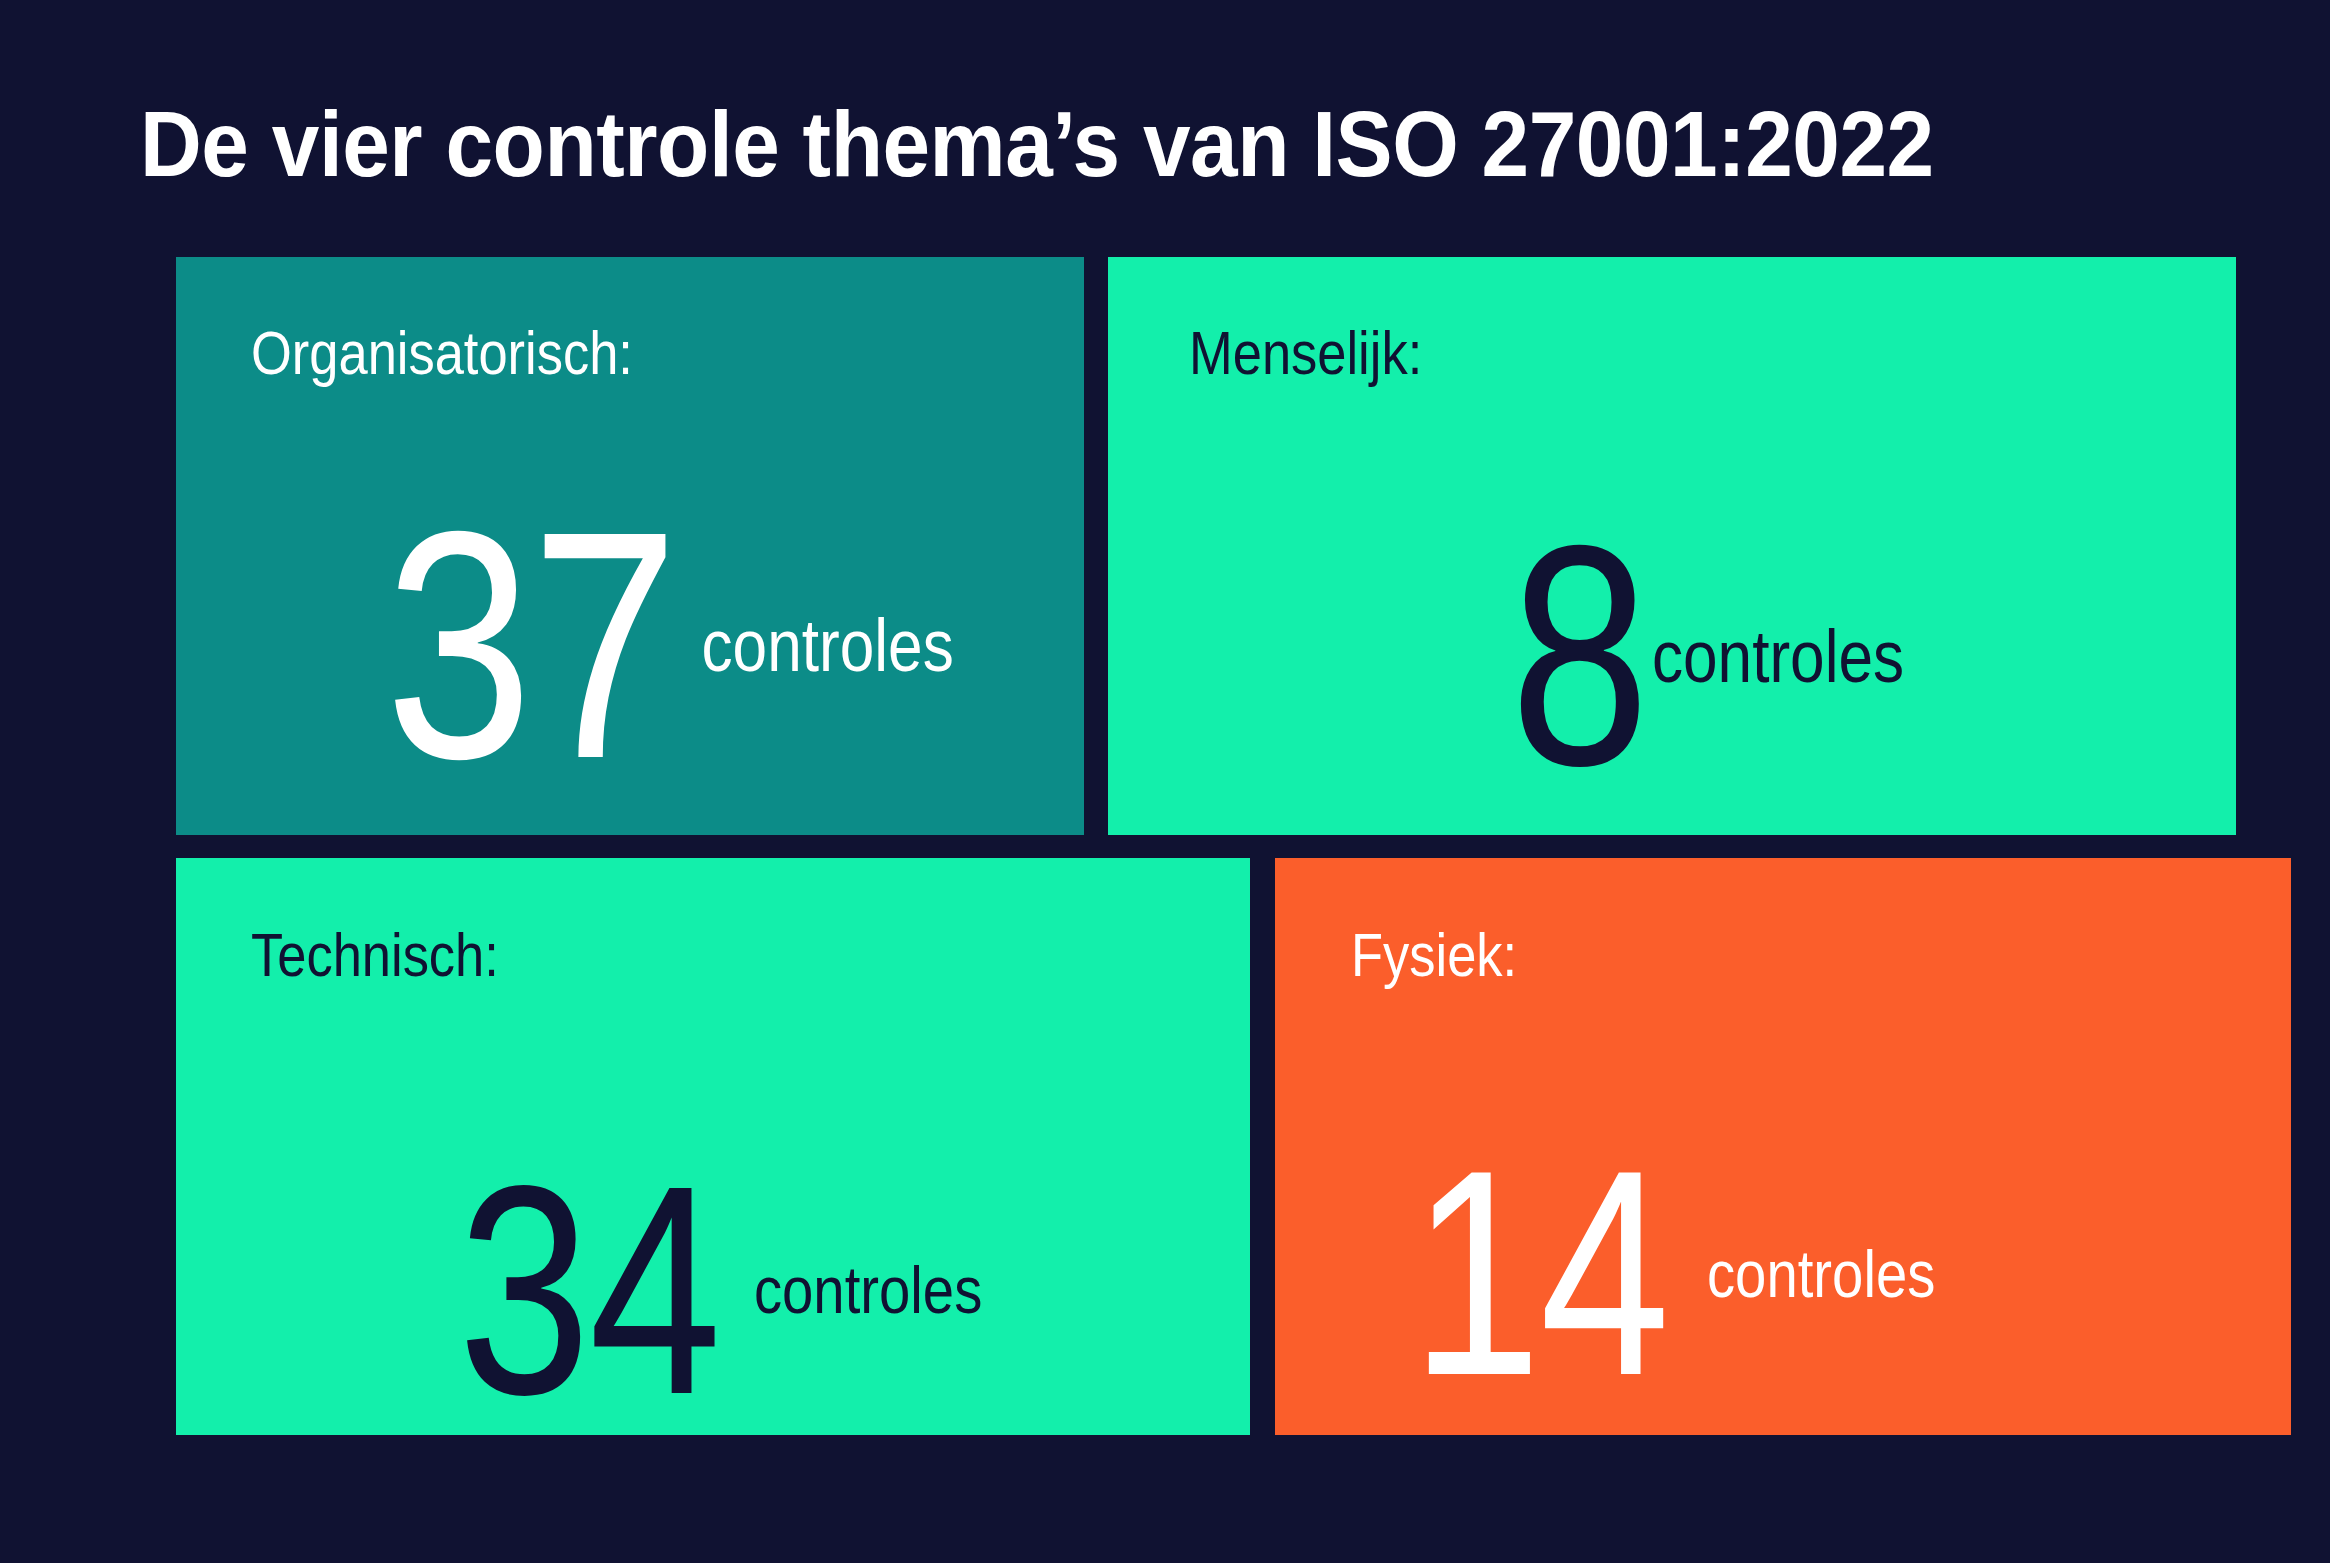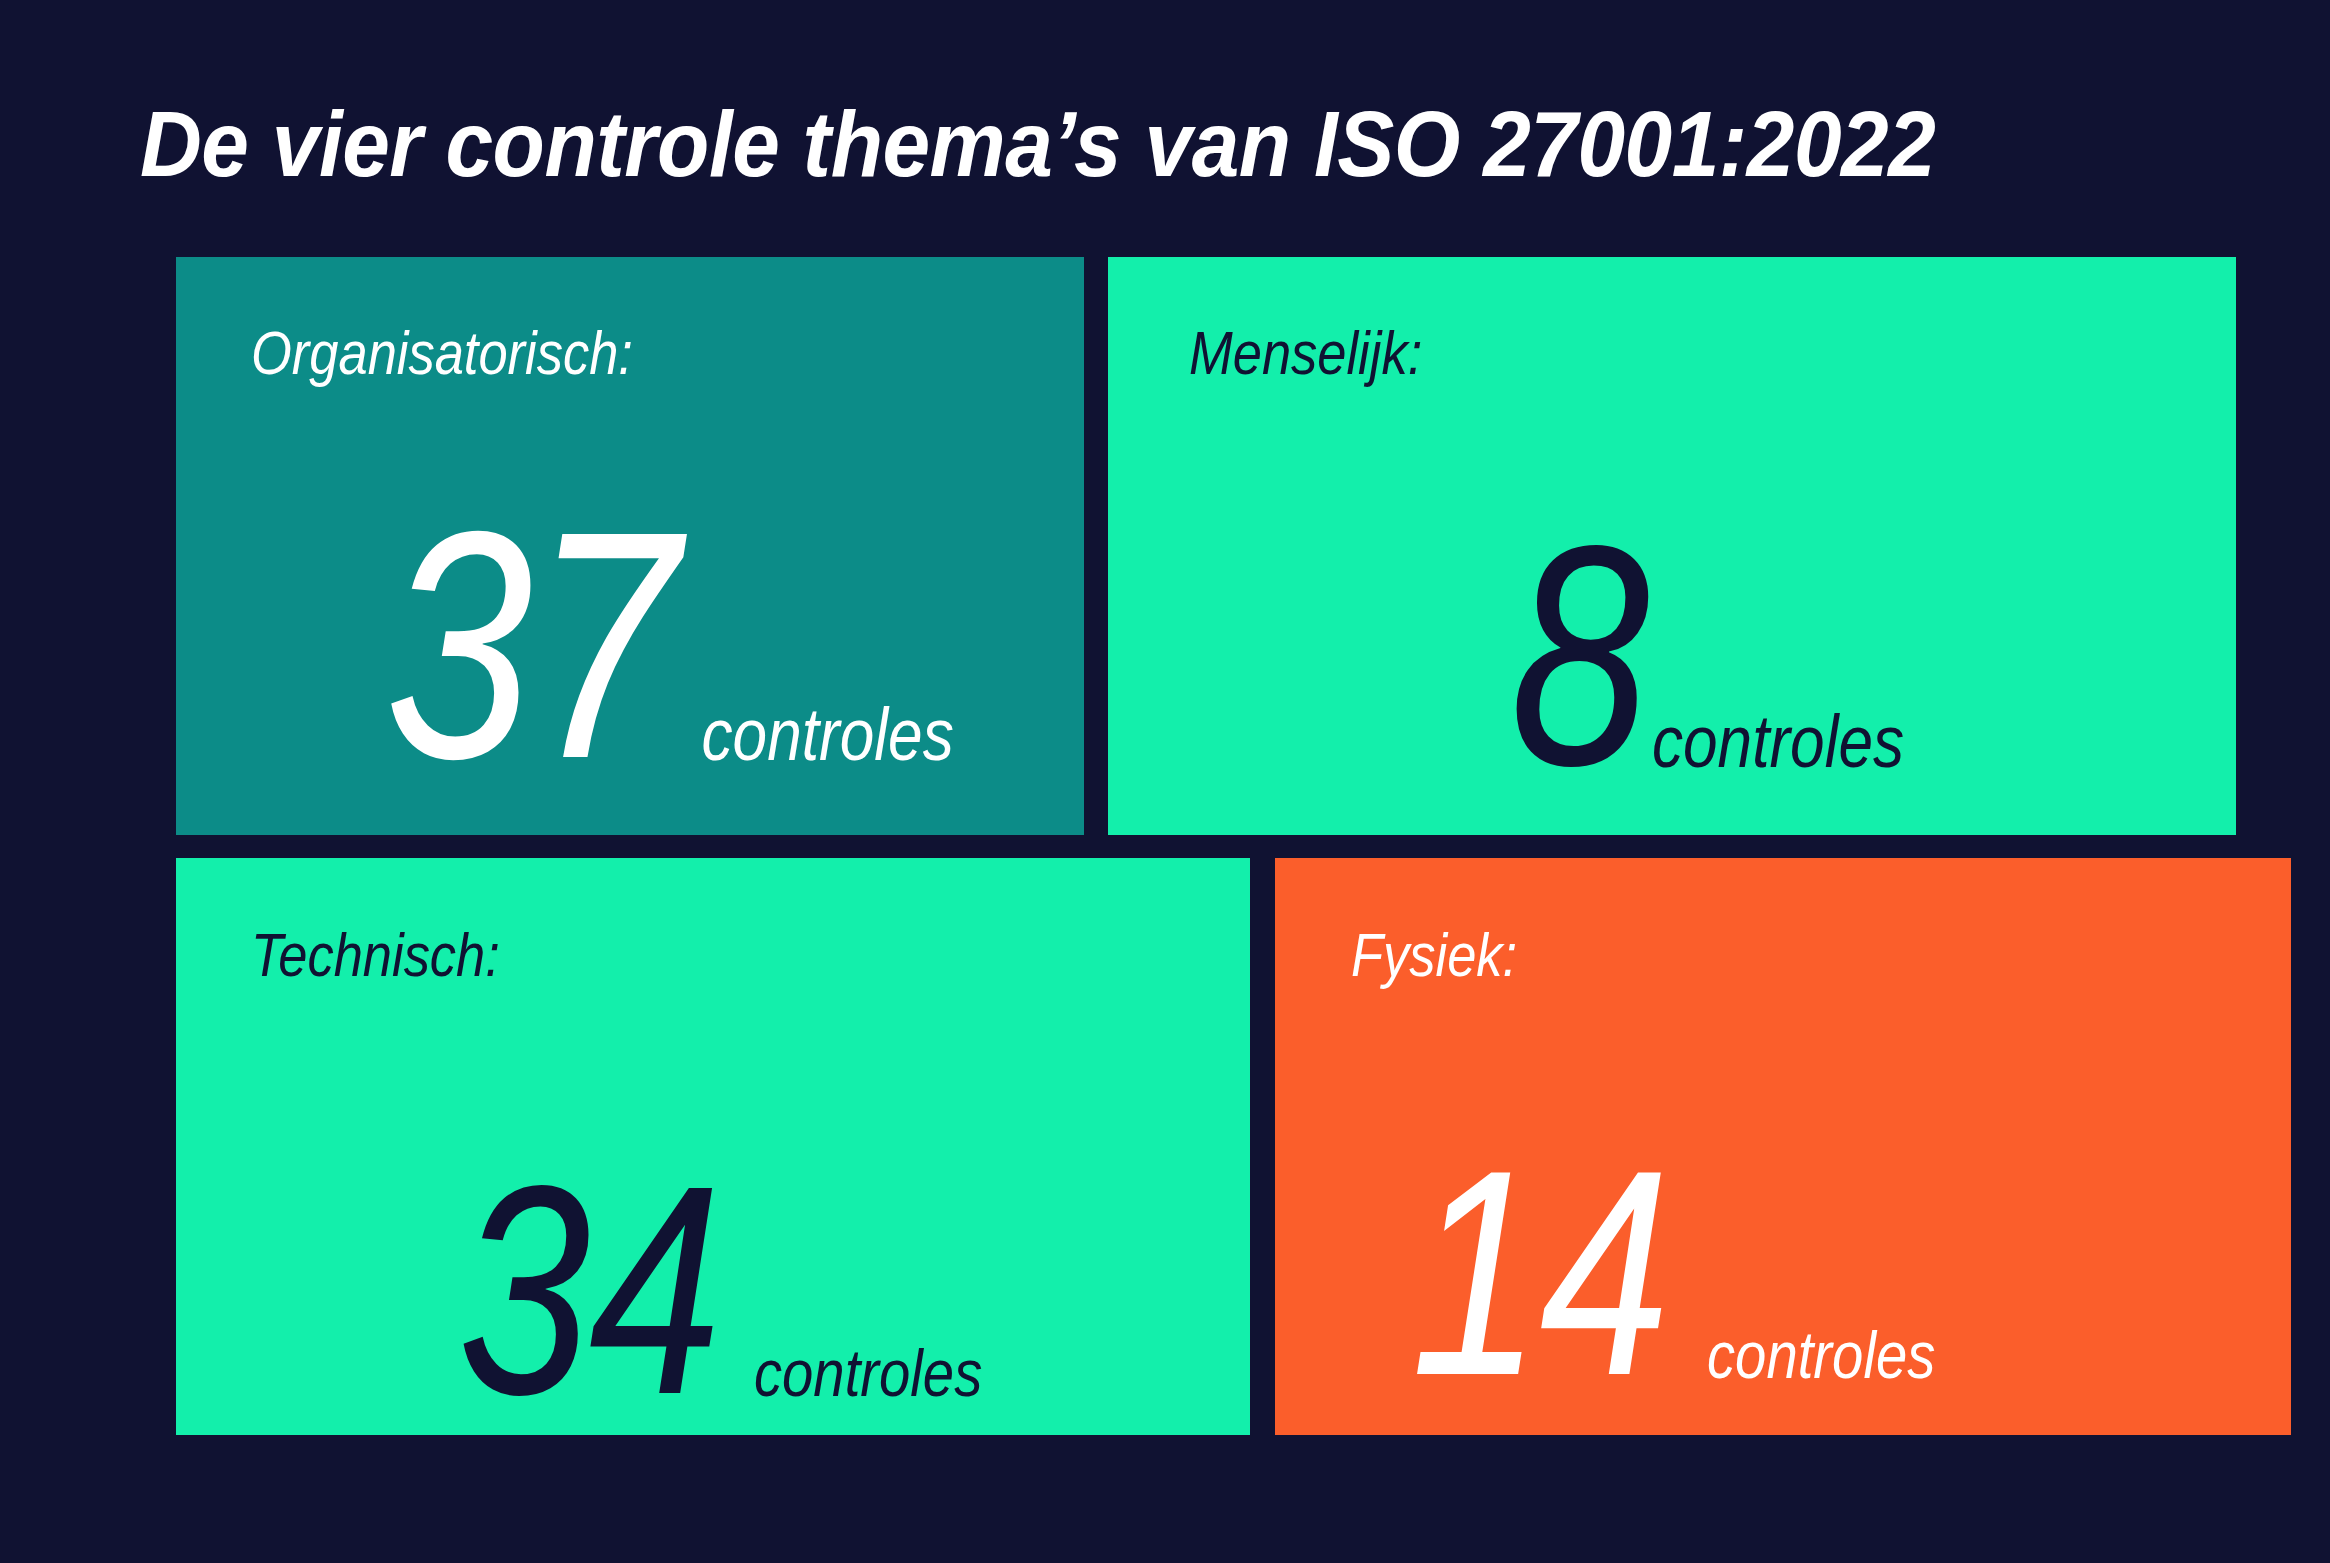--- a/index.html
+++ b/index.html
@@ -14,21 +14,20 @@
     overflow: hidden;
     font-family: "Liberation Sans", "DejaVu Sans", sans-serif;
     -webkit-font-smoothing: antialiased;
   }
 
   #infographic {
     position: relative;
     width: 2330px;
     height: 1564px;
     background: #101232;
-    font-style: italic;
   }
 
   
   .title {
     position: absolute;
     left: 140px;
     top: 92px;
     width: 2039px;
     height: 105px;
     color: #ffffff;
@@ -55,21 +54,21 @@
     white-space: nowrap;
     font-family: "Liberation Sans Narrow", "Liberation Sans", sans-serif;
     font-weight: 300;
     letter-spacing: 0px;
     transform-origin: left top;
   }
 
   .card .metric-row {
     position: absolute;
     display: flex;
-    align-items: flex-end;
+    align-items: center;
     white-space: nowrap;
   }
 
   .card .metric-number {
     font-family: "Liberation Sans Narrow", "Liberation Sans", sans-serif;
     font-weight: 300;
     line-height: 0.78;
     letter-spacing: -2.1px;
     display: inline-block;
     transform-origin: left bottom;

